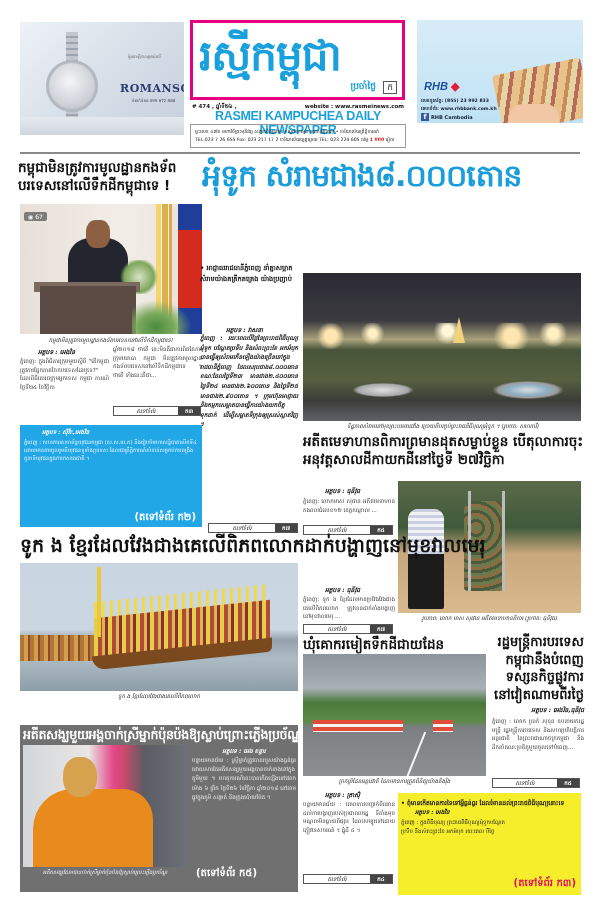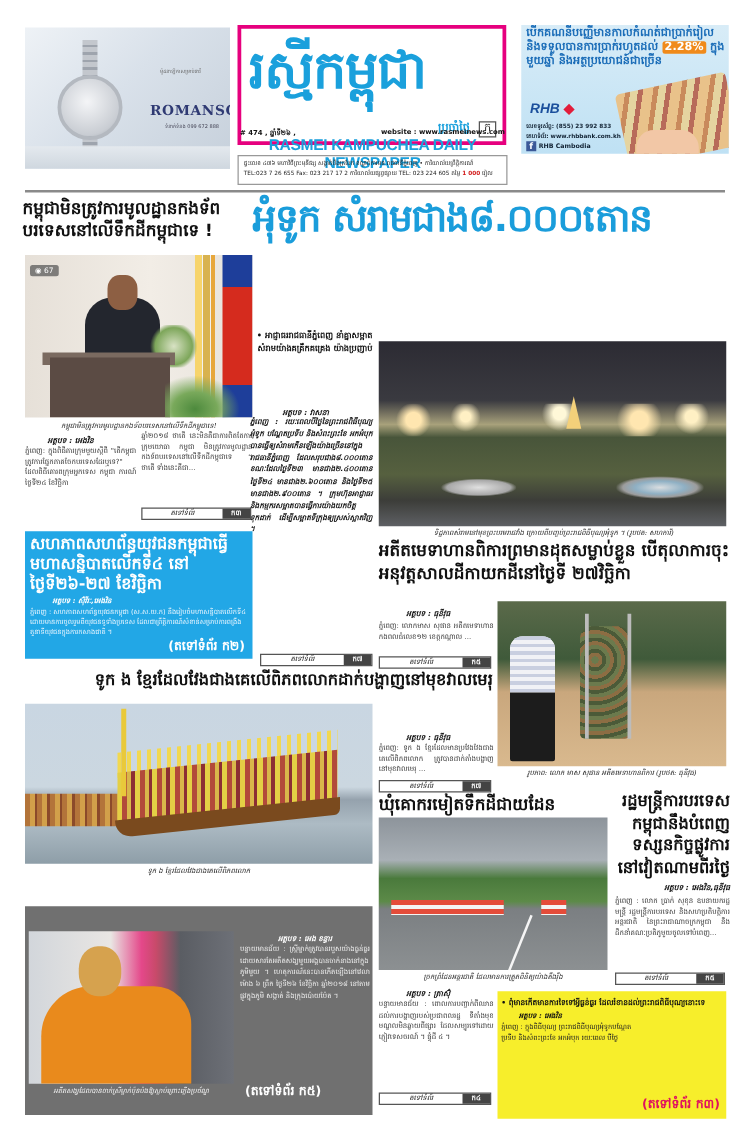--- a/index.html
+++ b/index.html
@@ -13,21 +13,21 @@
   .watch-face { position: absolute; left: 26px; top: 38px; width: 52px; height: 52px; border-radius: 50%;
     background: radial-gradient(circle at 45% 40%, #f4f5f7 0%, #c9cdd3 70%, #9aa1aa 100%); border: 3px solid #b4b9c0; }
   .watch-band { position: absolute; left: 46px; top: 10px; width: 12px; height: 100px;
     background: repeating-linear-gradient(180deg, #c3c7cd 0 4px, #9ea4ad 4px 6px); }
   .ad-watch .brand { position: absolute; left: 100px; top: 60px; font-family: "DejaVu Serif", serif;
     font-size: 11px; color: #2f3a73; letter-spacing: 0.5px; font-weight: bold; }
   .ad-watch .tag { position: absolute; left: 108px; top: 32px; font-size: 4px; color: #666; }
   .ad-watch .sub { position: absolute; left: 112px; top: 76px; font-size: 4px; color: #445; }
   .ad-watch .floor { position: absolute; left: 0; bottom: 0; width: 100%; height: 18px; background: linear-gradient(#e4e9ee, #cfd7df); }
 
-  .masthead-box { left: 190px; top: 20px; width: 215px; height: 96px; border: 3px solid #e6007e; background: #fff; text-decoration: underline; }
+  .masthead-box { left: 190px; top: 20px; width: 215px; height: 80px; border: 3px solid #e6007e; background: #fff; text-decoration: underline; }
   .masthead-title { position: absolute; left: 6px; top: 2px; font-size: 42px; font-weight: bold; color: #1aa0dc; line-height: 62px; letter-spacing: -1px; white-space: nowrap; }
   .masthead-sub { position: absolute; right: 26px; bottom: 4px; font-size: 9px; color: #1aa0dc; font-weight: bold; }
   .masthead-badge { position: absolute; right: 5px; bottom: 3px; width: 14px; height: 13px; border: 1px solid #555; font-size: 9px; text-align: center; line-height: 11px; color: #333; }
   .issue-line { left: 192px; top: 103px; width: 212px; font-size: 5.5px; font-weight: bold; color: #111; display: flex; justify-content: space-between; }
   .english-name { left: 192px; top: 109px; width: 212px; font-size: 12.5px; font-weight: bold; color: #1aa0dc; text-align: center; letter-spacing: -0.3px; font-family: "Liberation Sans", sans-serif; }
   .contact-box { left: 190px; top: 124px; width: 216px; height: 24px; border: 1px solid #999; font-size: 4.6px; padding: 3px 4px; line-height: 8px; color: #222; }
   .contact-box .red { color: #d21b1b; font-weight: bold; }
 
   .ad-bank { left: 417px; top: 20px; width: 166px; height: 103px; background: linear-gradient(180deg, #d8ecf7 0%, #bfe1f4 100%); overflow: hidden; }
   .ad-bank .headline { position: absolute; left: 4px; top: 2px; font-size: 9px; font-weight: bold; color: #1b6db8; line-height: 11px; width: 160px; }
@@ -61,21 +61,21 @@
   .body-text { font-size: 5.6px; line-height: 8.5px; color: #333; text-align: justify; }
   .body-bold { font-size: 5.8px; line-height: 9.6px; color: #111; font-weight: bold; font-style: italic; text-align: justify; }
 
   .jump { height: 10px; border: 1px solid #555; background: #fff; display: flex; }
   .jump .lbl { flex: 1; font-size: 5.5px; text-align: center; line-height: 8px; font-style: italic; }
   .jump .pg { width: 22px; background: #444; color: #fff; font-size: 5.5px; text-align: center; line-height: 8px; font-weight: bold; }
 
   
   .main-head { left: 202px; top: 156px; width: 385px; font-size: 30px; font-weight: bold; color: #1a9ddb; line-height: 40px; letter-spacing: -1px; white-space: nowrap; }
 
-  .main-bullet { left: 200px; top: 263px; width: 98px; font-size: 6.6px; line-height: 10.5px; font-weight: bold; color: #111; text-align: right; }
+  .main-bullet { left: 200px; top: 263px; width: 98px; font-size: 6.6px; line-height: 10.5px; font-weight: bold; color: #111; }
 
   .photo-night { left: 303px; top: 273px; width: 278px; height: 148px; overflow: hidden;
     background: linear-gradient(180deg, #2c2b33 0%, #3a3a40 32%, #a8a17b 45%, #48553a 52%, #56603f 72%, #3c3d39 86%, #5e6064 100%); }
   .photo-night .lights { position: absolute; left: 0; top: 50px; width: 100%; height: 26px;
     background: radial-gradient(circle at 10% 50%, #ffe6b0 0 6px, transparent 14px), radial-gradient(circle at 25% 40%, #fff0c4 0 4px, transparent 12px), radial-gradient(circle at 52% 30%, #fff8d8 0 5px, transparent 14px), radial-gradient(circle at 75% 50%, #ffe6b0 0 7px, transparent 18px), radial-gradient(circle at 90% 40%, #fff0c4 0 5px, transparent 14px); }
   .photo-night .spire { position: absolute; left: 150px; top: 44px; width: 0; height: 0; border-left: 6px solid transparent; border-right: 6px solid transparent; border-bottom: 26px solid #f3d07a; }
   .photo-night .trash { position: absolute; left: 50px; top: 110px; width: 60px; height: 14px; background: radial-gradient(ellipse, #e0e0e0 0%, #a8a8a8 60%, transparent 72%); }
   .photo-night .trash2 { position: absolute; left: 190px; top: 108px; width: 70px; height: 18px; background: radial-gradient(ellipse, #d9dde0 0%, #8fb0c4 40%, #9d9d9d 60%, transparent 72%); }
 
   .night-caption { left: 303px; top: 423px; width: 280px; }
@@ -92,21 +92,21 @@
   .crutch-caption { left: 398px; top: 615px; width: 183px; }
 
   
   .blue-box { left: 20px; top: 425px; width: 182px; height: 102px; background: #22a7e6; color: #fff; padding: 3px 4px; }
   .blue-box .head { font-size: 12.8px; font-weight: bold; line-height: 16px; color: #fff; }
   .blue-box .by { font-size: 5.6px; font-weight: bold; font-style: italic; margin-left: 18px; margin-top: 1px; }
   .blue-box .txt { font-size: 5.3px; line-height: 8px; color: #eaf6ff; margin-top: 1px; }
   .blue-box .cont { position: absolute; right: 6px; bottom: 2px; font-size: 10px; font-weight: bold; color: #fff; }
 
   
-  .h-boat { left: 20px; top: 536px; width: 430px; font-size: 13px; font-weight: bold; line-height: 18px; white-space: nowrap; color: #111; text-align: center; }
+  .h-boat { left: 20px; top: 536px; width: 430px; font-size: 19px; font-weight: bold; line-height: 18px; white-space: nowrap; color: #111; text-align: center; }
   .photo-boat { left: 20px; top: 563px; width: 278px; height: 128px; overflow: hidden;
     background: linear-gradient(180deg, #c9d6e2 0%, #cbd7e0 52%, #95a2ad 60%, #adbbc4 75%, #8e9ea8 100%); }
   .photo-boat .boat { position: absolute; left: 72px; top: 84px; width: 180px; height: 14px; background: #7a4a1e; transform: skewY(-6deg); border-radius: 0 0 10px 30px; }
   .photo-boat .rowers { position: absolute; left: 74px; top: 46px; width: 176px; height: 42px; transform: skewY(-6deg);
     background: repeating-linear-gradient(90deg, #e4cf45 0 4px, #b24a3a 4px 8px, #d9b74a 8px 11px, #8c2e34 11px 14px); }
   .photo-boat .oars { position: absolute; left: 74px; top: 30px; width: 176px; height: 20px; transform: skewY(-6deg);
     background: repeating-linear-gradient(90deg, #f2d84f 0 3px, transparent 3px 8px); }
   .photo-boat .pole { position: absolute; left: 77px; top: 4px; width: 4px; height: 70px; background: #e9c93a; }
   .photo-boat .bg-boats { position: absolute; left: 0; top: 72px; width: 90px; height: 26px;
     background: repeating-linear-gradient(90deg, #b3743a 0 4px, #d2a04a 4px 8px, #8b4a2a 8px 10px); }
@@ -191,25 +191,20 @@
     <span>TEL:023 7 26 655 Fax: 023 217 17 2 ការិយាល័យផ្សព្វផ្សាយ TEL: 023 224 605</span>
     <span>តម្លៃ</span>
     <span class="red">1 000</span>
     <span>រៀល</span>
   </div>
 </div>
 
 <div class="abs ad-bank">
   <div class="cash"></div>
   <div class="hand"></div>
-  <div class="headline">
-    <span>បើកគណនីបញ្ញើមានកាលកំណត់ជាប្រាក់រៀល និងទទួលបានការប្រាក់រហូតដល់</span>
-    <span class="rate">2.28%</span>
-    <span>ក្នុងមួយឆ្នាំ និងអត្ថប្រយោជន៍ជាច្រើន</span>
-  </div>
   <div class="logo"><span>RHB</span> <span class="dia">◆</span></div>
   <div class="line" style="top:78px">លេខទូរស័ព្ទ: (855) 23 992 833</div>
   <div class="line" style="top:86px">គេហទំព័រ: www.rhbbank.com.kh</div>
   <div class="fb">f</div>
   <div class="fbname">RHB Cambodia</div>
 </div>
 
 <div class="abs rule-top"></div>
 
 <div class="abs tl-head">កម្ពុជាមិនត្រូវការមូលដ្ឋានកងទ័ពបរទេសនៅលើទឹកដីកម្ពុជាទេ !</div>
@@ -246,21 +241,20 @@
 
 <div class="abs photo-night">
   <div class="lights"></div>
   <div class="spire"></div>
   <div class="trash"></div>
   <div class="trash2"></div>
 </div>
 <div class="abs caption night-caption">ទិដ្ឋភាពសំរាមនៅមុខព្រះបរមរាជវាំង ក្រោយពីបញ្ចប់ព្រះរាជពិធីបុណ្យអុំទូក ។ (រូបថត: សហការី)</div>
 
 <div class="abs blue-box">
-  <div class="head">សហភាពសហព័ន្ធយុវជនកម្ពុជាធ្វើមហាសន្និបាតលើកទី៤ នៅថ្ងៃទី២៦-២៧ ខែវិច្ឆិកា</div>
   <div class="by">អត្ថបទ : ស៊ុំវីរៈ,អេងវិន</div>
   <div class="txt">ភ្នំពេញ : សហភាពសហព័ន្ធយុវជនកម្ពុជា (ស.ស.យ.ក) នឹងរៀបចំមហាសន្និបាតលើកទី៤ ដោយមានការចូលរួមពីយុវជនទូទាំងប្រទេស ដែលជាព្រឹត្តិការណ៍សំខាន់សម្រាប់ការពង្រឹងតួនាទីយុវជនក្នុងការកសាងជាតិ ។</div>
   <div class="cont">(តទៅទំព័រ ក២)</div>
 </div>
 
 <div class="abs h-former">អតីតមេទាហានពិការព្រមានដុតសម្លាប់ខ្លួន បើតុលាការចុះអនុវត្តសាលដីកាយកដីនៅថ្ងៃទី ២៧វិច្ឆិកា</div>
 <div class="abs byline" style="left:325px; top:487px;">អត្ថបទ : ធុនីវុធ</div>
 <div class="abs body-text" style="left:303px; top:497px; width:92px;">ភ្នំពេញ: លោកមាស សុផាន អតីតមេទាហានកងពលធំលេខ១២ ខេត្តកណ្តាល ...</div>
 <div class="abs jump" style="left:303px; top:525px; width:90px;">
   <span class="lbl">តទៅទំព័រ</span>
@@ -302,20 +296,21 @@
 
 <div class="abs h-minister">រដ្ឋមន្ត្រីការបរទេសកម្ពុជានឹងបំពេញទស្សនកិច្ចផ្លូវការនៅវៀតណាមពីរថ្ងៃ</div>
 <div class="abs byline minister-by">អត្ថបទ : អេងវិន,ធុនីវុធ</div>
 <div class="abs body-text minister-text">ភ្នំពេញ : លោក ប្រាក់ សុខុន ឧបនាយករដ្ឋមន្ត្រី រដ្ឋមន្ត្រីការបរទេស និងសហប្រតិបត្តិការអន្តរជាតិ នៃព្រះរាជាណាចក្រកម្ពុជា នឹងដឹកនាំគណៈប្រតិភូមួយចូលទៅបំពេញ...</div>
 <div class="abs jump minister-jump">
   <span class="lbl">តទៅទំព័រ</span>
   <span class="pg">ក៥</span>
 </div>
 
 <div class="abs gray-box">
+  <div class="head">អតីតសង្ឃមួយអង្គចាក់ស្រីម្នាក់ប៉ុនប៉ងឱ្យស្លាប់ព្រោះភ្លើងប្រច័ណ្ឌ</div>
   <div class="photo">
     <div class="monk-robe"></div>
     <div class="monk-head"></div>
   </div>
   <div class="photo-cap">អតីតសង្ឃដែលបានចាក់ស្រីម្នាក់ប៉ុនប៉ងឱ្យស្លាប់ព្រោះភ្លើងប្រច័ណ្ឌ</div>
   <div class="by">អត្ថបទ : អេង ខន្ធារ</div>
   <div class="txt">បន្ទាយមានជ័យ : ស្ត្រីម្នាក់ត្រូវបានរបួសយ៉ាងធ្ងន់ធ្ងរ ដោយសារតែអតីតសង្ឃមួយអង្គបានចាក់នាងនៅក្នុងភូមិមួយ ។ ហេតុការណ៍នេះបានកើតឡើងនៅវេលាម៉ោង ៦ ព្រឹក ថ្ងៃទី២៦ ខែវិច្ឆិកា ឆ្នាំ២០១៨ នៅតាមផ្លូវក្នុងភូមិ សង្កាត់ និងក្រុងប៉ោយប៉ែត ។</div>
   <div class="cont">(តទៅទំព័រ ក៥)</div>
 </div>
 

